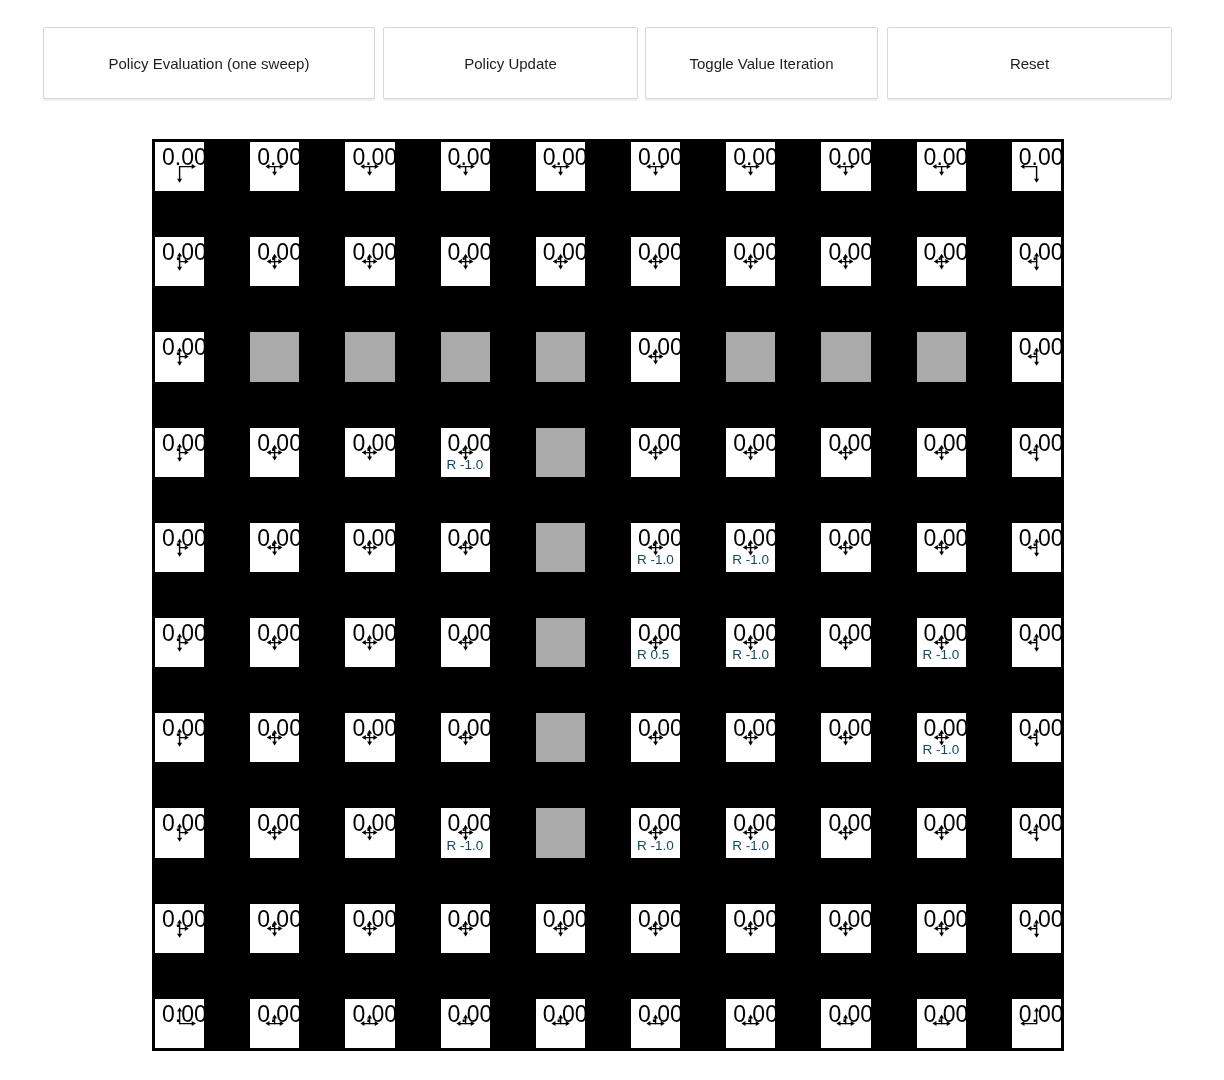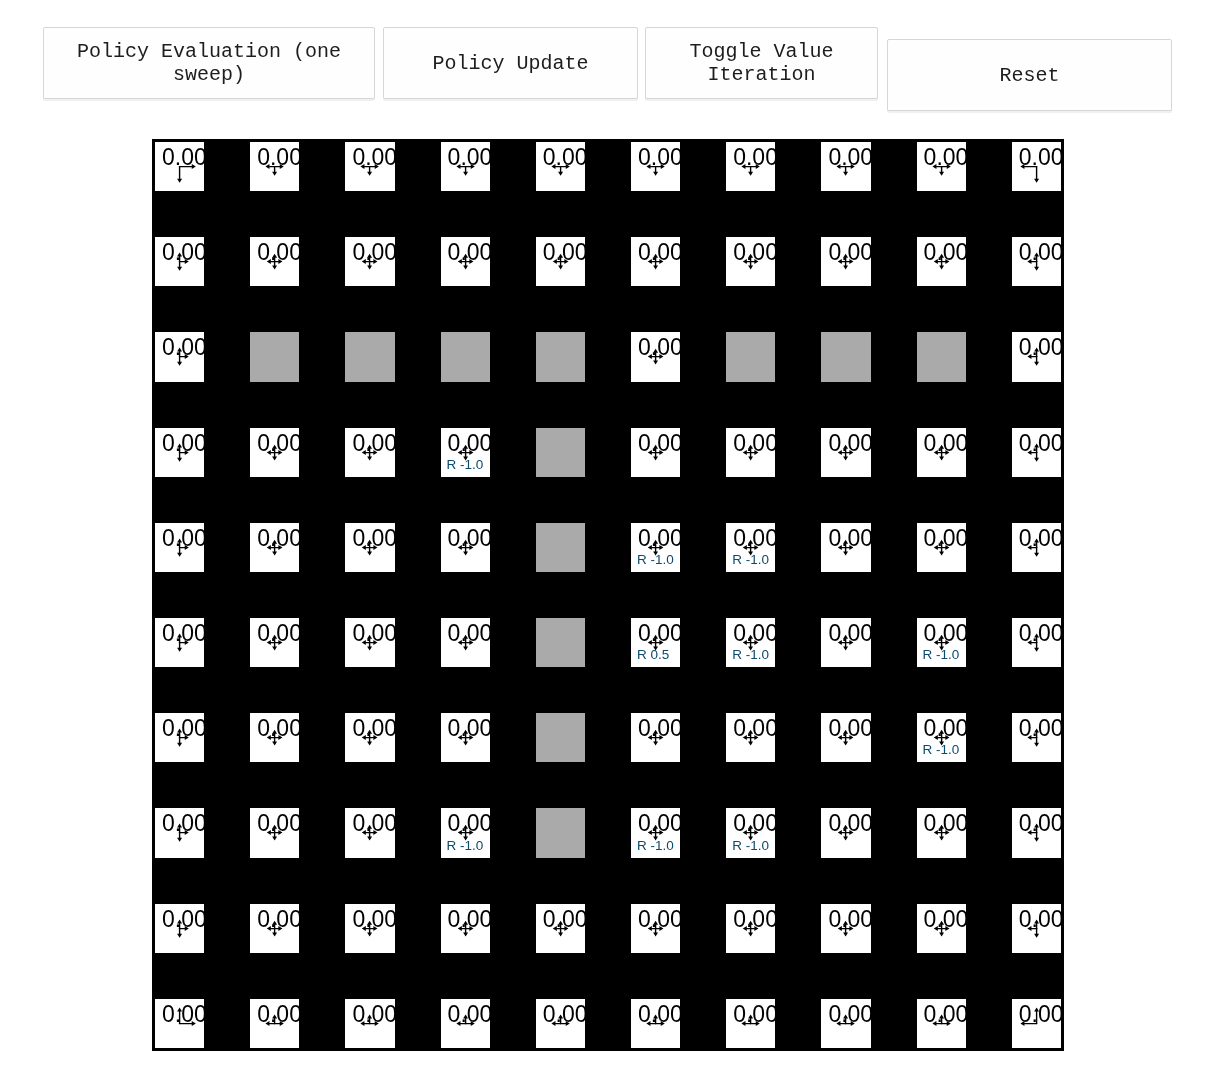--- a/index.html
+++ b/index.html
@@ -6,27 +6,27 @@
   body{
     width:1224px;height:1080px;position:relative;background:#ffffff;
     font-family:"Liberation Sans",sans-serif;overflow:hidden;
   }
   .toolbar{position:absolute;left:0;top:0;width:1224px;height:110px;}
   .btn{
     position:absolute;top:27px;height:72px;
     background:#fefefe;border:1px solid #d6d6d6;border-radius:2px;
     box-shadow:0 2px 0 rgba(0,0,0,0.06);
     display:flex;align-items:center;justify-content:center;
-    font-family:Liberation Mono, monospace;font-size:20px;color:#1d1d1d;
+    font-family:Liberation Sans, sans-serif;font-size:15px;color:#1d1d1d;
     cursor:pointer;padding:0;
   }
   .btn.b1{left:43px;width:332px;}
   .btn.b2{left:383px;width:255px;}
   .btn.b3{left:645px;width:233px;}
-  .btn.b4{left:887px;width:285px;margin-top:12px;}
+  .btn.b4{left:887px;width:285px;}
   .grid{
     position:absolute;left:152px;top:139px;width:912px;height:912px;
     display:grid;grid-template-columns:repeat(10,1fr);grid-template-rows:repeat(10,1fr);
     border:2px solid #000;box-sizing:border-box;background:#000;gap:44px;
   }
   .cell{
     position:relative;background:#fff;border:1px solid #000;box-sizing:border-box;
   }
   .cell.wall{background:#aaaaaa;}
   .val{

